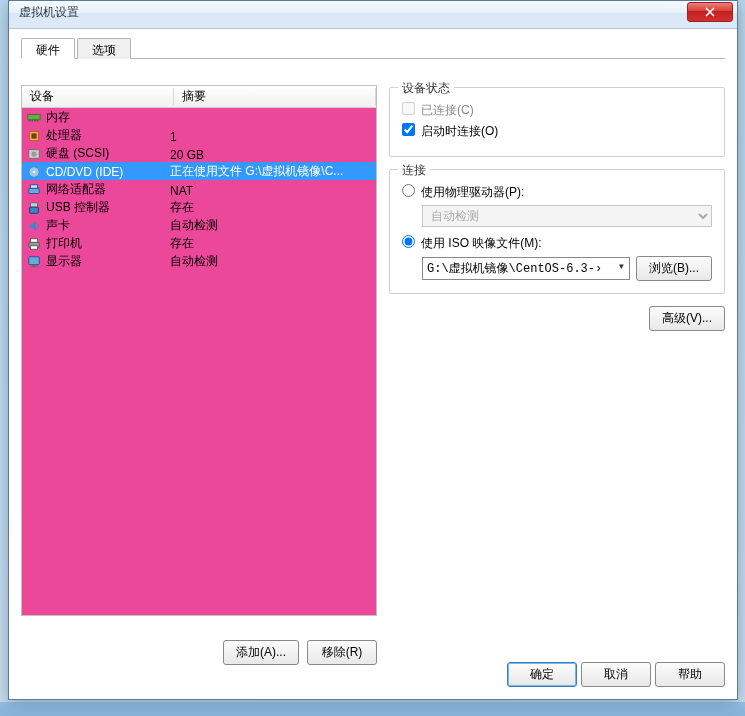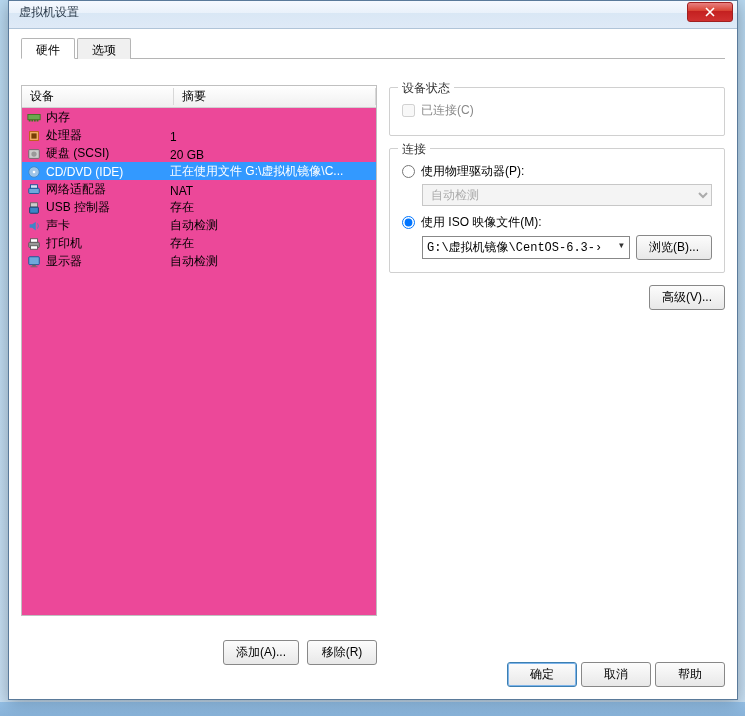--- a/index.html
+++ b/index.html
@@ -24,21 +24,21 @@
 .hw-row.selected { background: #3399ff; color: #fff; }
 .hw-icon { width: 16px; height: 16px; margin-right: 4px; display: inline-flex; align-items: center; justify-content: center; flex-shrink: 0; }
 .hw-icon svg { width: 14px; height: 14px; }
 .hw-dev { width: 144px; display: flex; align-items: center; white-space: nowrap; overflow: hidden; }
 .hw-sum { flex: 1; white-space: nowrap; overflow: hidden; text-overflow: ellipsis; }
 .left-buttons { display: flex; gap: 8px; justify-content: flex-end; margin-top: 24px; }
 .btn { padding: 3px 12px; border: 1px solid #888; background: linear-gradient(to bottom, #fcfcfc, #e8e8e8); border-radius: 3px; cursor: pointer; min-width: 70px; text-align: center; }
 .right-pane { flex: 1; display: flex; flex-direction: column; gap: 12px; padding-top: 2px; }
 .group { border: 1px solid #d0d0d0; border-radius: 2px; padding: 10px 12px 12px 12px; position: relative; }
 .group-title { position: absolute; top: -8px; left: 8px; background: #fff; padding: 0 4px; color: #333; }
-.chk-row, .radio-row { display: flex; align-items: center; margin: 4px 0; gap: 6px; }
+.chk-row, .radio-row { display: flex; align-items: flex-start; margin: 4px 0; gap: 6px; }
 .chk-row input, .radio-row input { margin: 0; }
 .indent { margin-left: 20px; margin-top: 4px; }
 .combo { width: 100%; padding: 2px 4px; border: 1px solid #b0b0b0; background: #f0f0f0; color: #888; }
 .combo-row { display: flex; gap: 6px; align-items: center; }
 .combo-editable { flex: 1; padding: 2px 18px 2px 4px; border: 1px solid #888; background: #fff; position: relative; white-space: nowrap; overflow: hidden; font-family: Liberation Mono, monospace; }
 .combo-editable::after { content: "▾"; position: absolute; right: 4px; top: 1px; color: #333; }
 .adv-row { display: flex; justify-content: flex-end; }
 .footer { position: absolute; bottom: 12px; right: 12px; display: flex; gap: 4px; }
 .btn.primary { border-color: #3c7fb1; box-shadow: 0 0 0 1px #7eb4ea inset; }
 .disabled-label { color: #888; }
@@ -191,20 +191,24 @@
         </div>
       </div>
 
       <div class="right-pane">
         <div class="group">
           <span class="group-title">设备状态</span>
           <label class="chk-row">
             <input type="checkbox" id="chk-conn" disabled="" style="">
             <span class="disabled-label">已连接(C)</span>
           </label>
+          <label class="chk-row">
+            <input type="checkbox" id="chk-po" checked="" style="">
+            <span>启动时连接(O)</span>
+          </label>
         </div>
 
         <div class="group">
           <span class="group-title">连接</span>
           <label class="radio-row">
             <input type="radio" name="conn" style="">
             <span>使用物理驱动器(P):</span>
           </label>
           <div class="indent">
             <select class="combo" disabled="">

